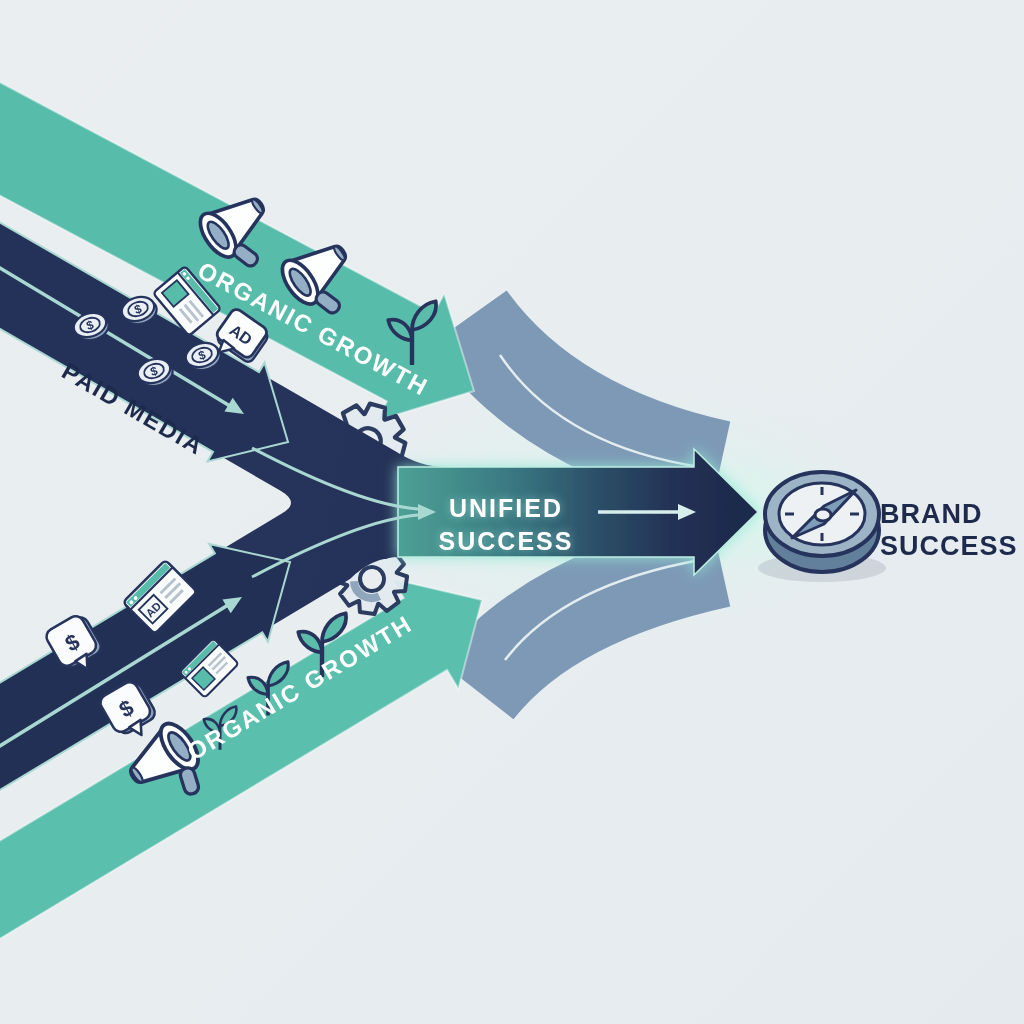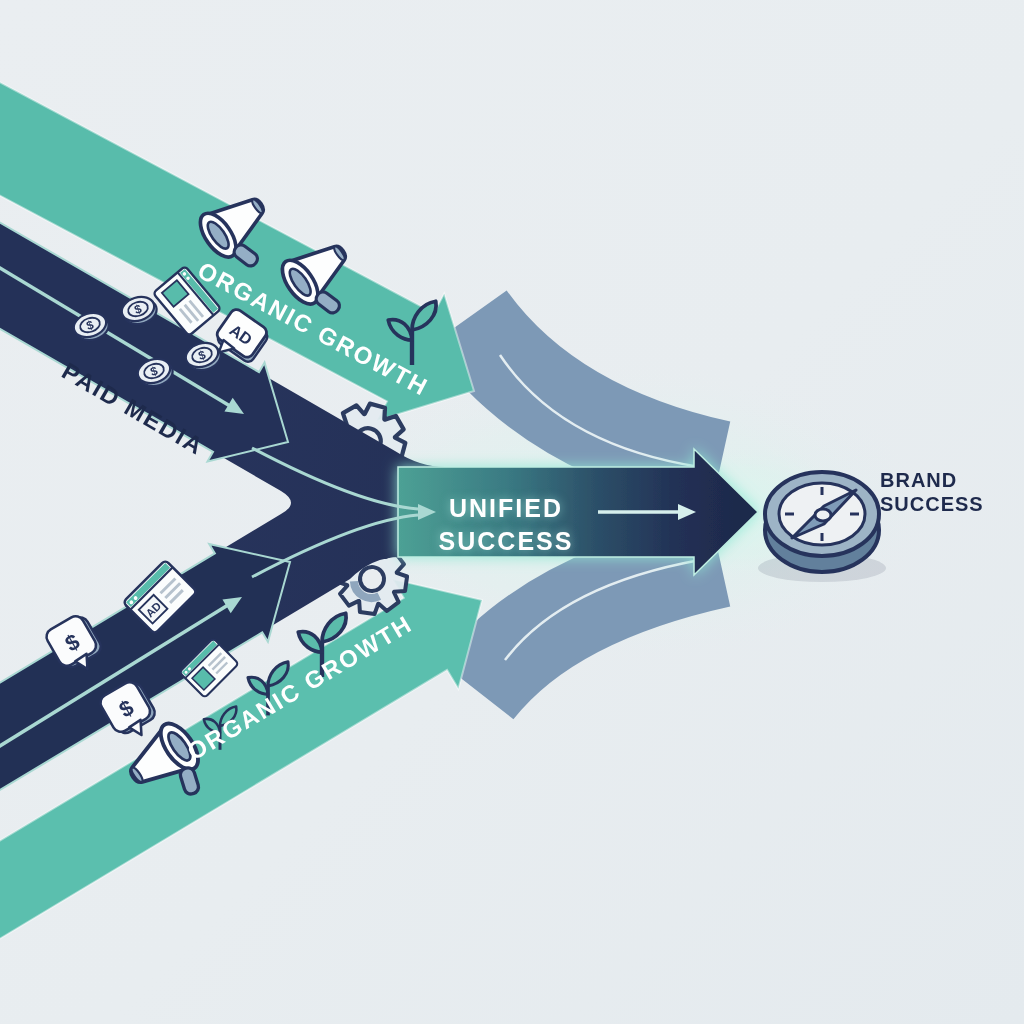--- a/index.html
+++ b/index.html
@@ -12,21 +12,21 @@
   .lbl-navy{color:#1e2a4c;}
   #organic-top{left:313px;top:329px;font-size:24px;letter-spacing:2px;
                transform:translate(-50%,-50%) rotate(28deg);}
   #paid-media{left:133px;top:409px;font-size:24px;letter-spacing:2px;
               transform:translate(-50%,-50%) rotate(30deg);}
   #organic-bottom{left:300px;top:688px;font-size:24px;letter-spacing:2px;
                   transform:translate(-50%,-50%) rotate(-31deg);}
   #unified{left:506px;top:516px;font-size:25px;letter-spacing:2px;text-align:center;
            line-height:1.3;transform:translate(-50%,-50%);
            text-shadow:0 0 10px rgba(190,255,240,.5);margin-top:8px;}
-  #brand{left:880px;top:468px;font-size:20px;letter-spacing:1px;line-height:1.2;}
+  #brand{left:880px;top:498px;font-size:27px;letter-spacing:1px;line-height:1.2;}
 </style>
 </head>
 <body>
 
 <div id="stage">
 <svg id="scene" width="1024" height="1024" viewBox="0 0 1024 1024">
   <defs>
     <linearGradient id="shaftGrad" x1="398" y1="0" x2="740" y2="0" gradientUnits="userSpaceOnUse">
       <stop offset="0" stop-color="#4da195"></stop>
       <stop offset="0.32" stop-color="#3a7a83"></stop>

